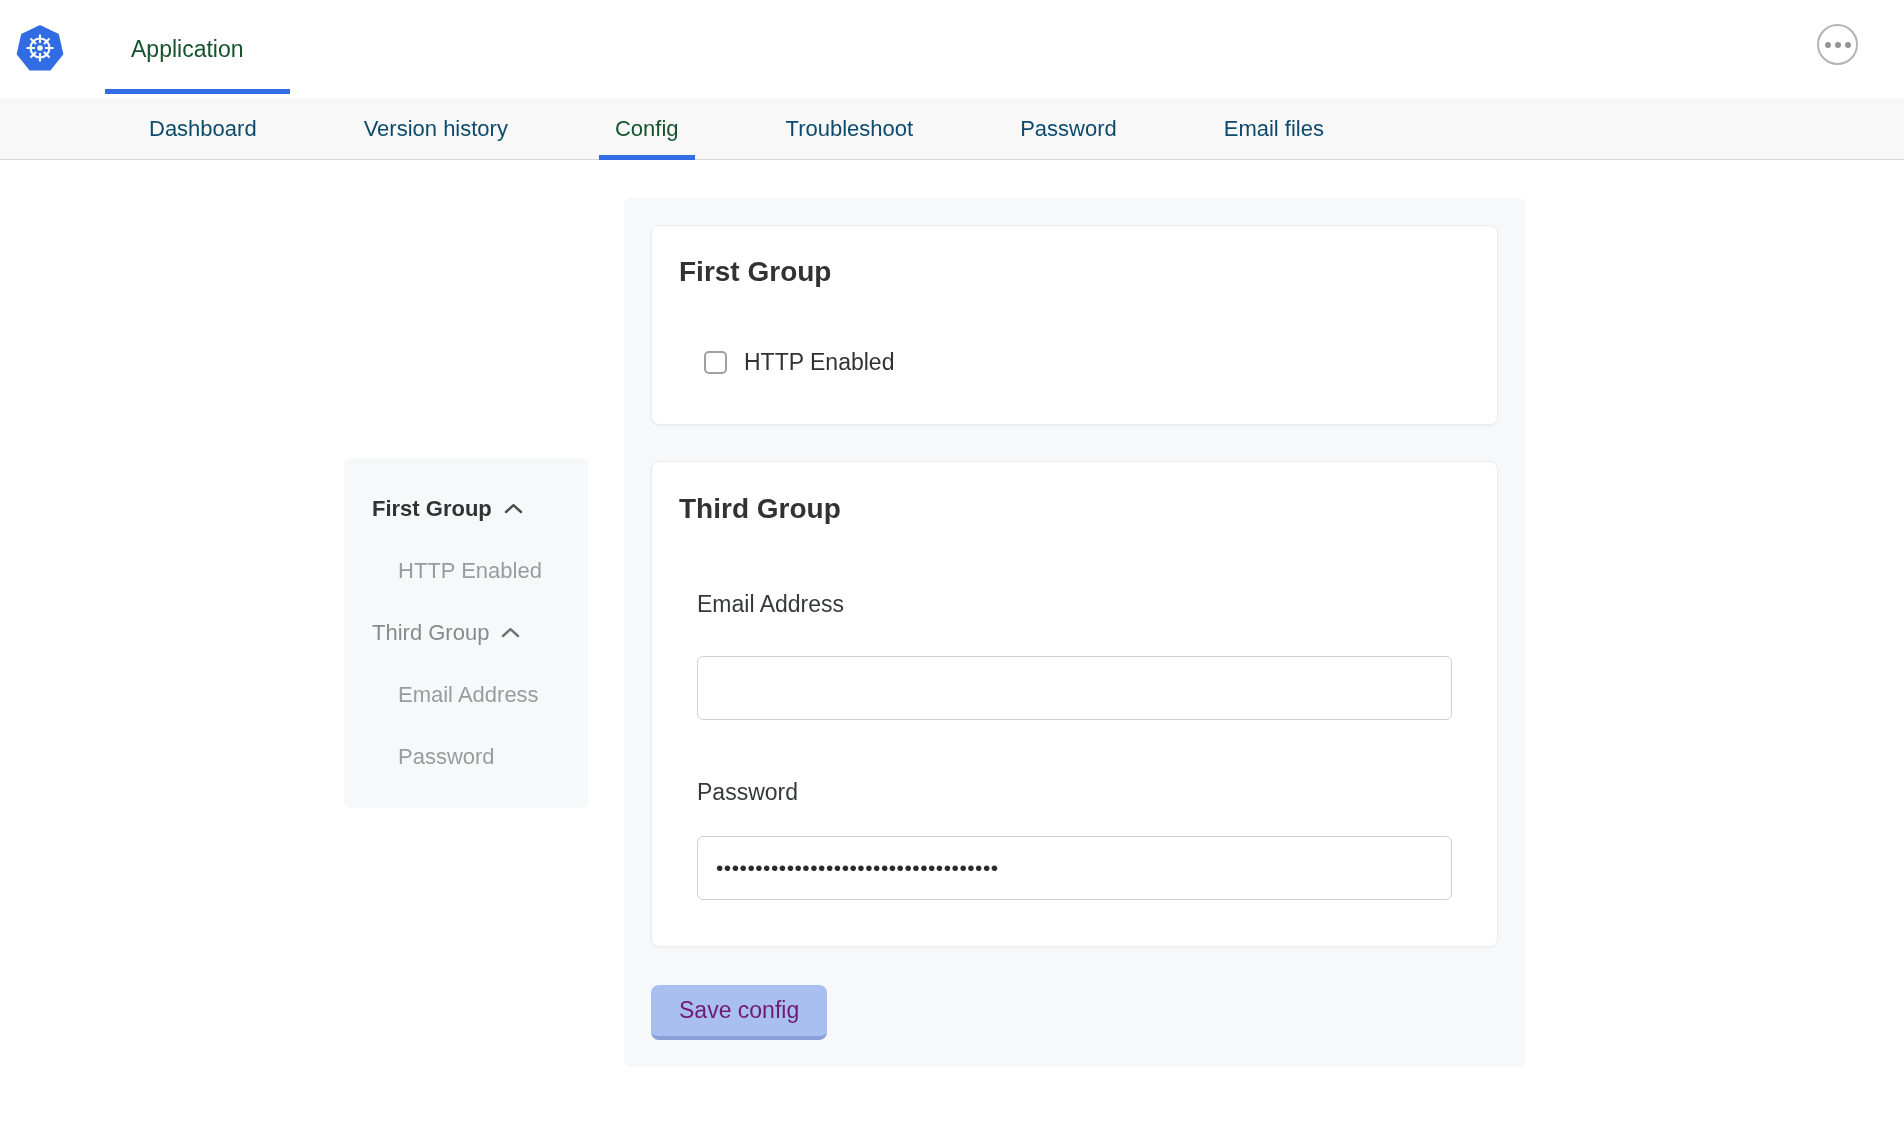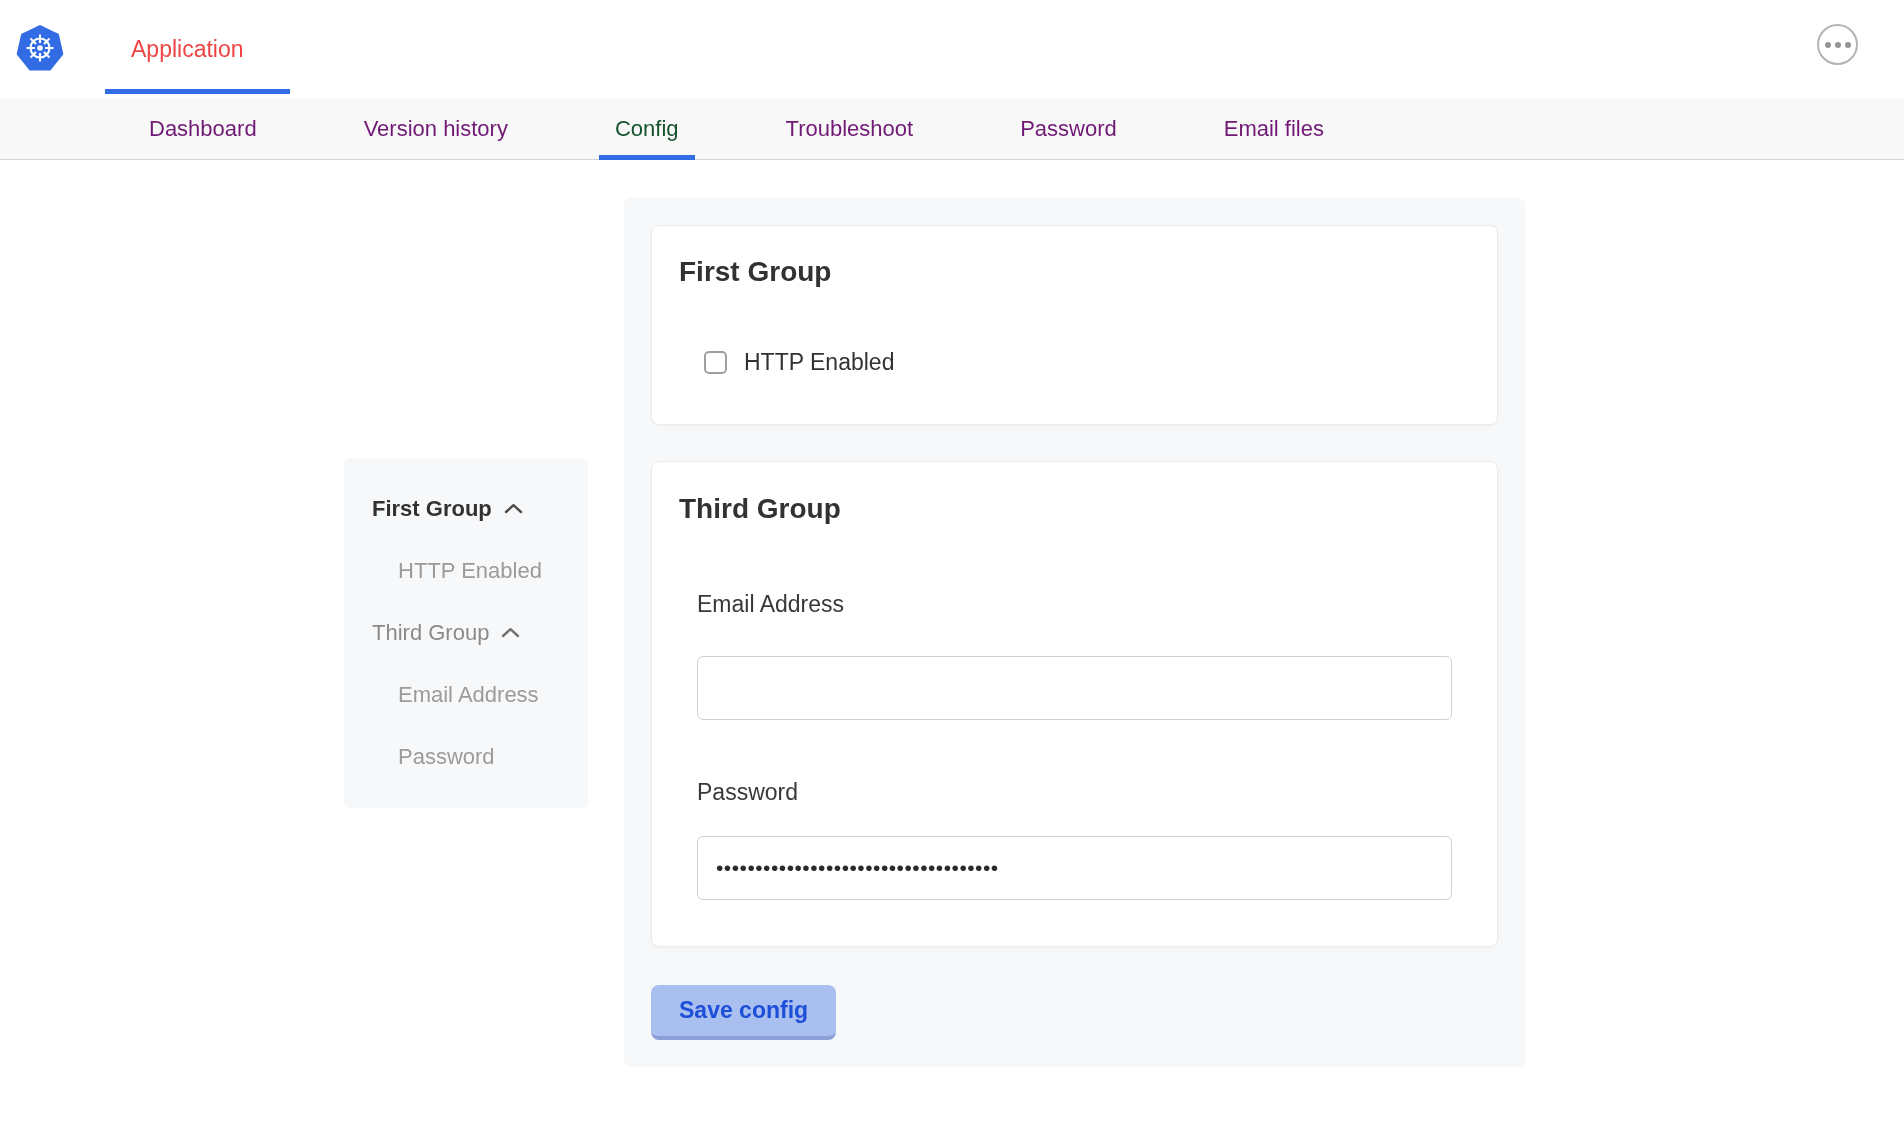--- a/index.html
+++ b/index.html
@@ -3,33 +3,33 @@
 <meta charset="utf-8">
 <style>
   * { margin:0; padding:0; box-sizing:border-box; }
   html,body { width:1904px; height:1122px; background:#fff;
     font-family:"Liberation Sans", sans-serif; color:#323232; }
 
   
   .header { position:relative; height:98px; background:#fff; }
   .logo { position:absolute; left:16px; top:25px; width:48px; height:48px; }
   .app-tab { position:absolute; left:131px; top:0; height:98px;
-    display:flex; align-items:center; font-size:23px; color:#ef4444; cursor:pointer; }
+    display:flex; align-items:center; font-size:23px; color:#14532d; cursor:pointer; }
   .app-underline { position:absolute; left:105px; bottom:4px; width:185px; height:5px;
     background:#326de6; }
   .menu-btn { position:absolute; right:46px; top:24px; width:41px; height:41px;
     border-radius:50%; border:2px solid #b3b3b3; background:#fff;
     display:flex; align-items:center; justify-content:center; gap:4px; cursor:pointer; }
   .menu-btn i { width:6px; height:6px; border-radius:50%; background:#949494; display:block; }
 
   
   .nav { height:62px; background:#f8f8f8; border-bottom:1px solid #d5d5d5;
     display:flex; align-items:stretch; padding-left:133px; gap:75px; }
   .nav .tab { position:relative; display:flex; align-items:center; padding:0 16px;
-    font-size:22px; color:#701a75; cursor:pointer; white-space:nowrap; }
+    font-size:22px; color:#0c4a6e; cursor:pointer; white-space:nowrap; }
   .nav .tab.active { color:#14532d; }
   .nav .tab.active::after { content:""; position:absolute; left:0; right:0; bottom:-1px;
     height:5px; background:#326de6; }
 
   
   .content { display:flex; align-items:center; margin-top:38px; }
 
   .sidebar { margin-left:344px; width:244px; background:#f7f8fa; border-radius:6px;
     padding:38px 10px 38px 28px; }
   .side-row { display:flex; align-items:center; gap:12px; font-size:22px;
@@ -61,21 +61,21 @@
   .field + .field { margin-top:58px; }
   .field .field-label { margin-bottom:38px; }
   .field.pw .field-label { margin-bottom:30px; }
   .text-input { display:block; width:100%; height:64px; border:1px solid #d0d0d0;
     border-radius:6px; background:#fff; font-size:21px; color:#2b2b2b;
     padding:0 18px; outline:none; font-family:"Liberation Sans", sans-serif;
     letter-spacing:0.5px; }
 
   .save-btn { margin-top:38px; min-width:168px; height:55px; padding:8px 28px;
     background:#a9bfef; border:none; border-bottom:4px solid #8c9fd6; border-radius:8px;
-    color:#1d4ed8; font-size:23px; font-weight:bold; cursor:pointer;
+    color:#701a75; font-size:23px; font-weight:normal; cursor:pointer;
     font-family:"Liberation Sans", sans-serif; }
 </style>
 </head>
 <body>
 
 <div class="header">
   <div class="logo">
     <svg viewBox="0 0 48 48" width="48" height="48">
       <polygon points="24,0 42.8,9.0 47.4,29.3 34.4,45.6 13.6,45.6 0.6,29.3 5.2,9.0" fill="#326ce5"></polygon>
       <g stroke="#fff" stroke-width="2.1" fill="none">

